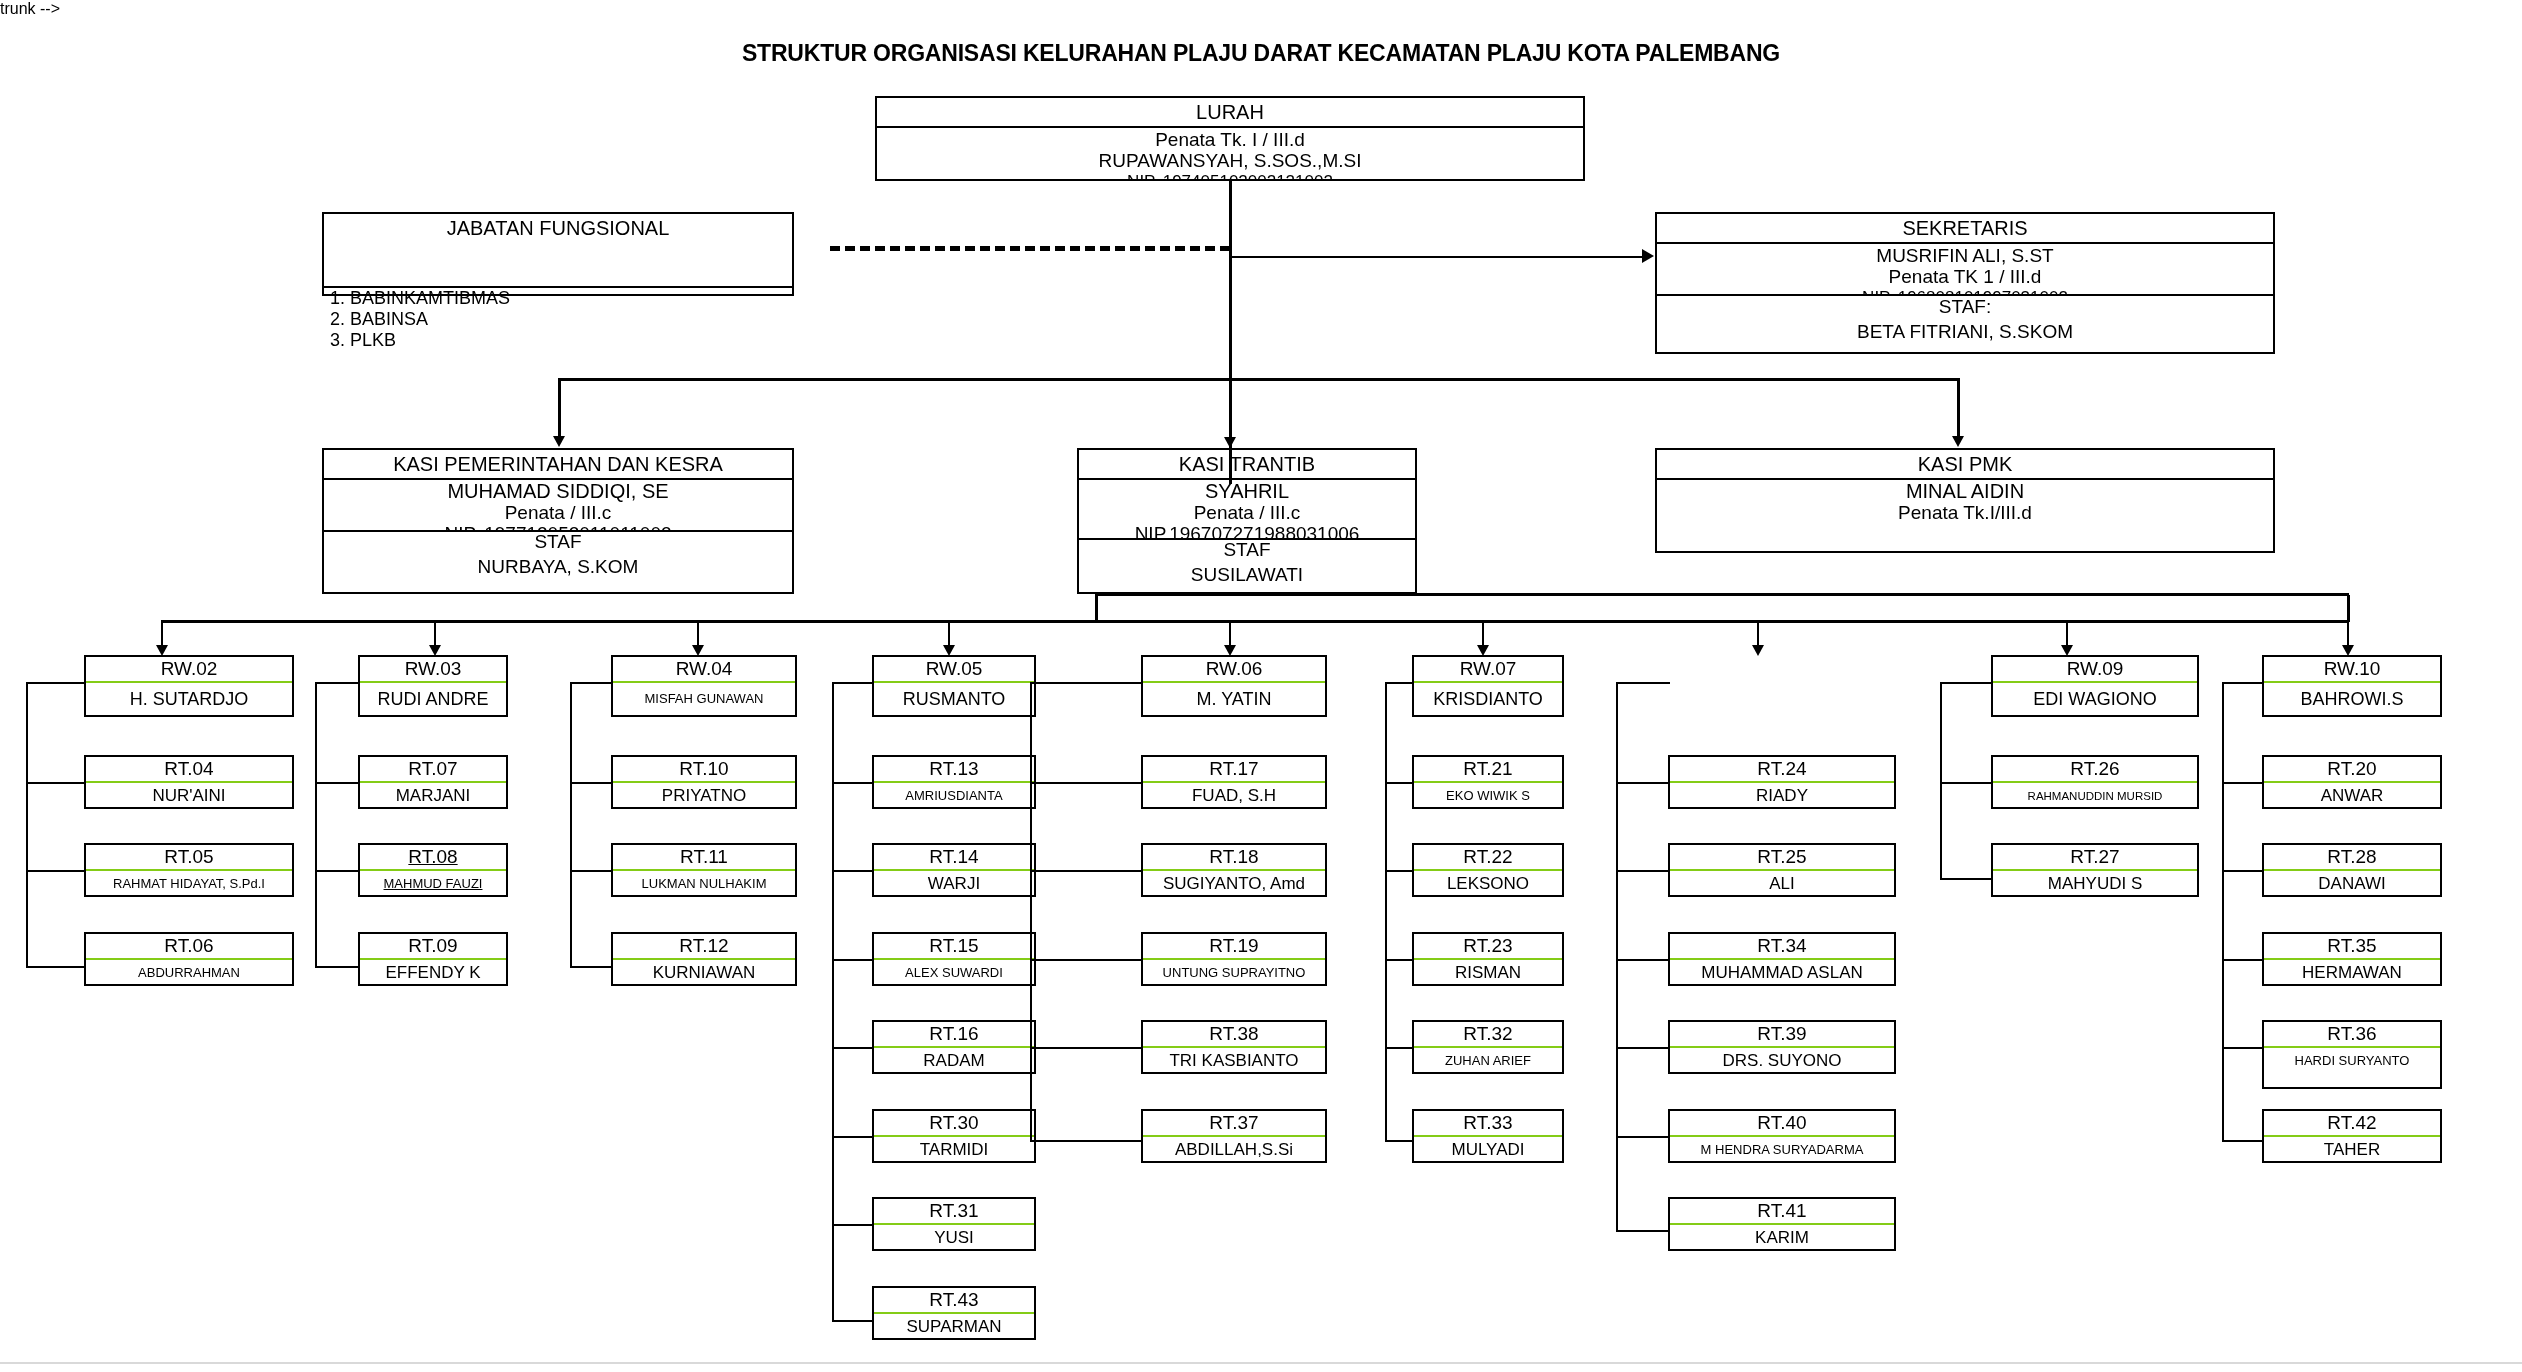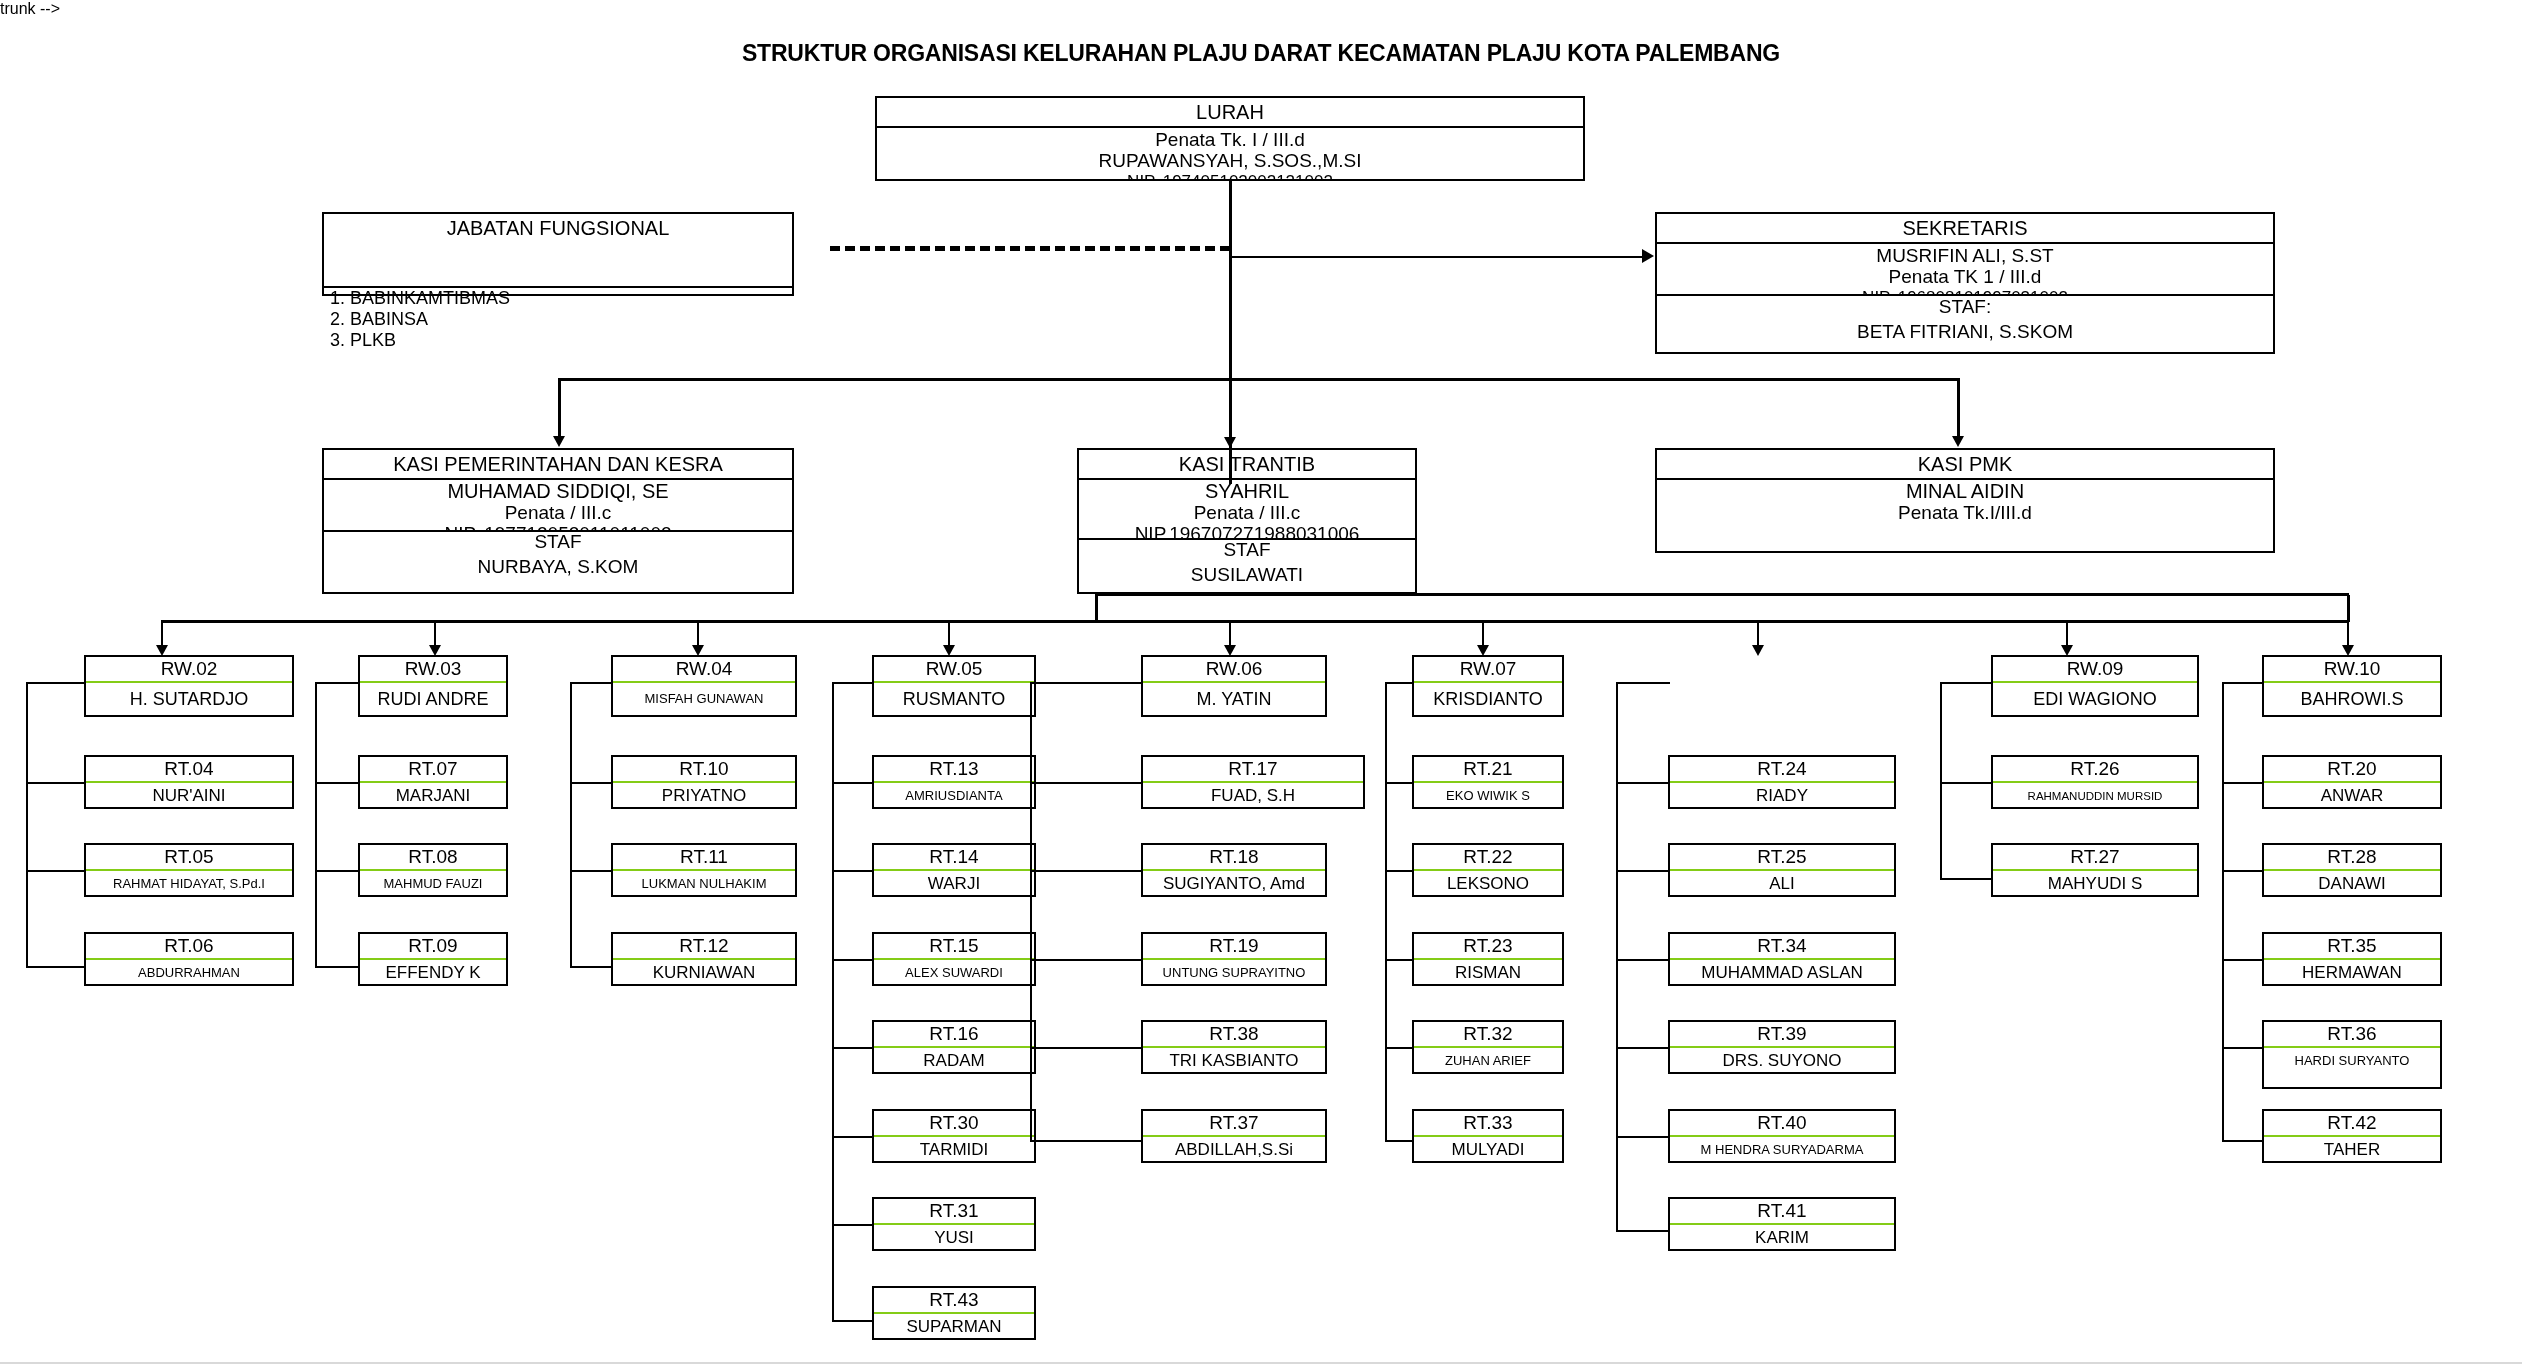--- a/index.html
+++ b/index.html
@@ -272,21 +272,21 @@
 
   
   <div class="unit rw" style="left:358px; top:655px; width:150px; height:62px;">
     <div class="u-head">RW.03</div>
     <div class="u-name">RUDI ANDRE</div>
   </div>
   <div class="unit" style="left:358px; top:755px; width:150px; height:54px;">
     <div class="u-head">RT.07</div>
     <div class="u-name">MARJANI</div>
   </div>
-  <div class="unit" style="left:358px; top:843px; width:150px; height:54px;">
+  <div class="unit" style="left:358px; top:843px; width:150px; height:54px;text-decoration:underline;">
     <div class="u-head">RT.08</div>
     <div class="u-name tiny">MAHMUD FAUZI</div>
   </div>
   <div class="unit" style="left:358px; top:932px; width:150px; height:54px;">
     <div class="u-head">RT.09</div>
     <div class="u-name">EFFENDY K</div>
   </div>
   <div class="ln-v" style="left:315px; top:682px; height:286px;"></div>
   <div class="ln-h" style="left:315px; top:682px; width:45px;"></div>
   <div class="ln-h" style="left:315px; top:782px; width:45px;"></div>
@@ -357,21 +357,21 @@
   <div class="ln-h" style="left:832px; top:1047px; width:42px;"></div>
   <div class="ln-h" style="left:832px; top:1136px; width:42px;"></div>
   <div class="ln-h" style="left:832px; top:1224px; width:42px;"></div>
   <div class="ln-h" style="left:832px; top:1320px; width:42px;"></div>
 
   
   <div class="unit rw" style="left:1141px; top:655px; width:186px; height:62px;">
     <div class="u-head">RW.06</div>
     <div class="u-name">M. YATIN</div>
   </div>
-  <div class="unit" style="left:1141px; top:755px; width:224px; height:54px;">
+  <div class="unit" style="left:1141px; top:755px; width:186px; height:54px;">
     <div class="u-head">RT.17</div>
     <div class="u-name">FUAD, S.H</div>
   </div>
   <div class="unit" style="left:1141px; top:843px; width:186px; height:54px;">
     <div class="u-head">RT.18</div>
     <div class="u-name">SUGIYANTO, Amd</div>
   </div>
   <div class="unit" style="left:1141px; top:932px; width:186px; height:54px;">
     <div class="u-head">RT.19</div>
     <div class="u-name tiny">UNTUNG SUPRAYITNO</div>

